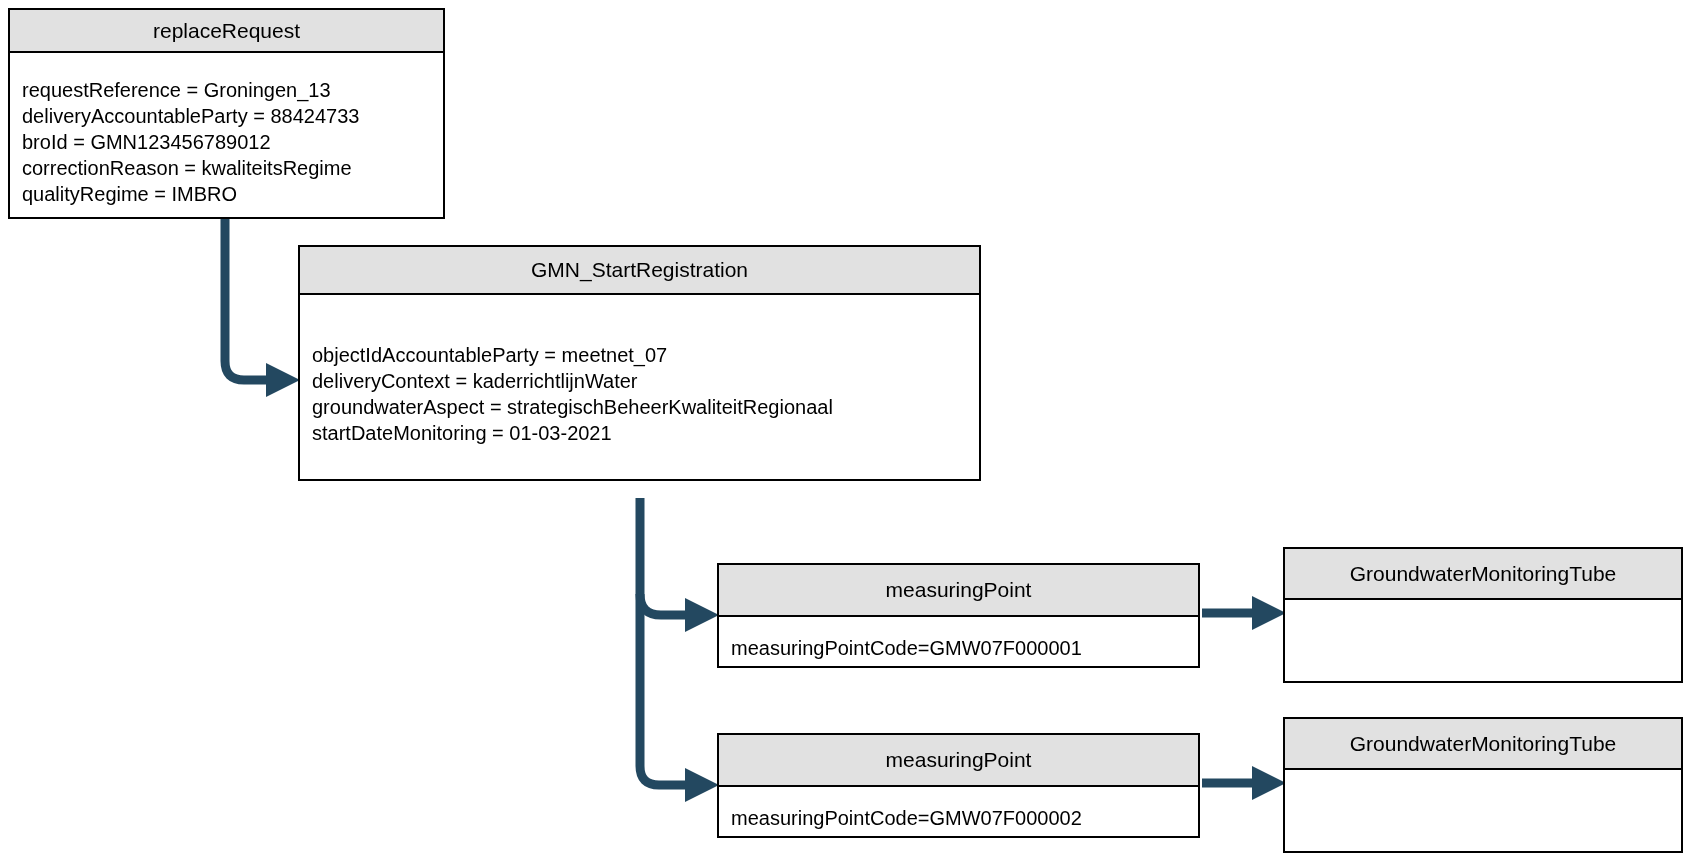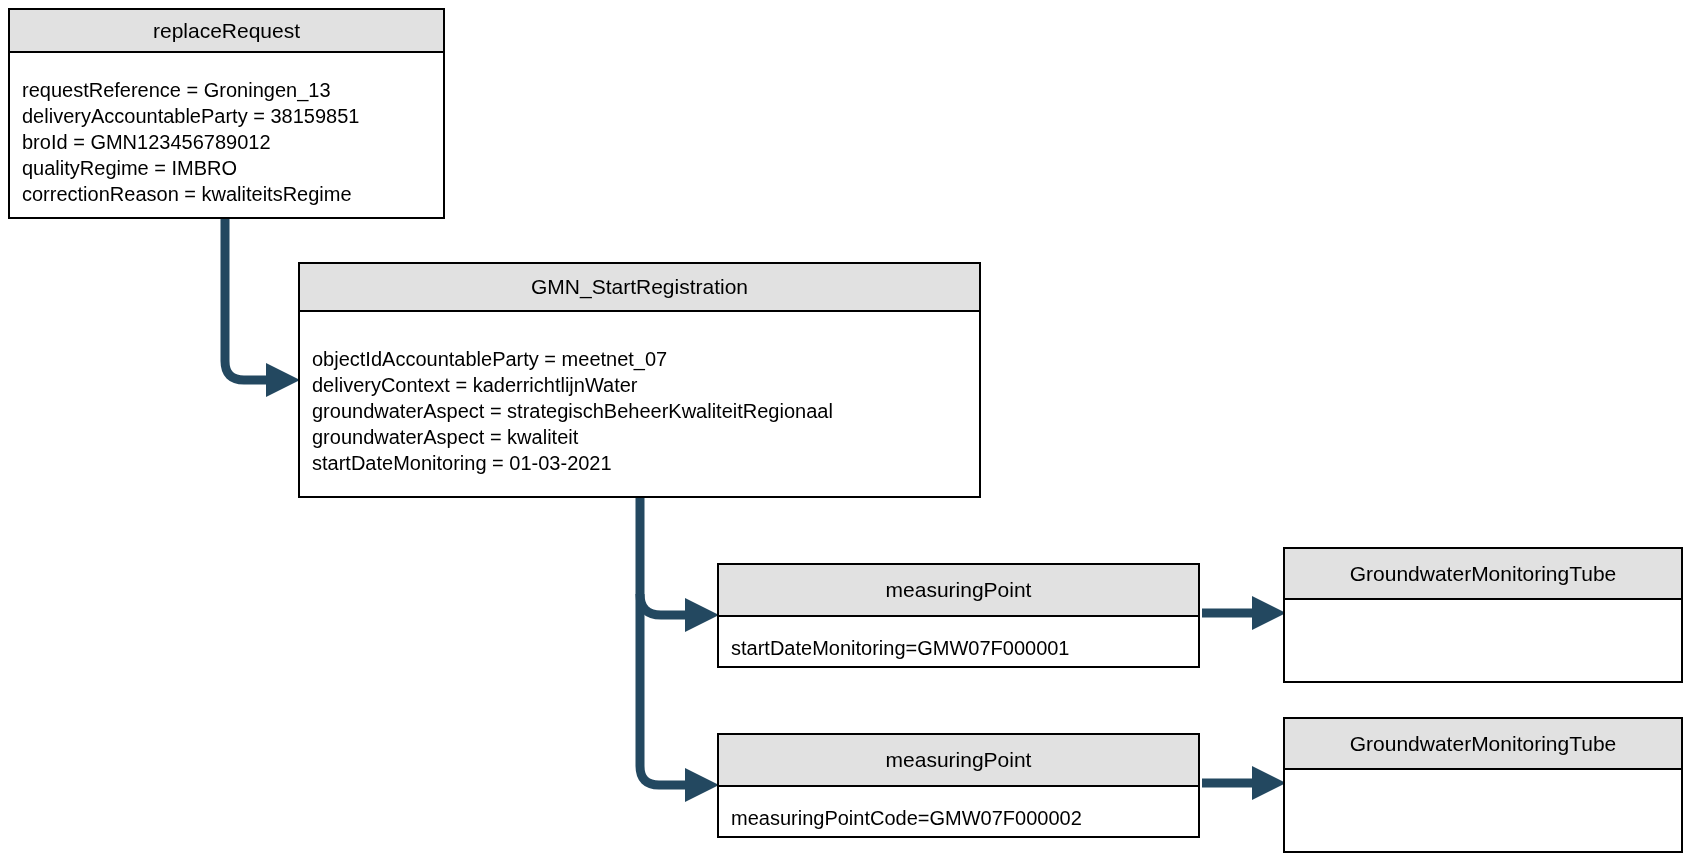--- a/index.html
+++ b/index.html
@@ -94,42 +94,41 @@
     <g>
       <path class="connector-line" d="M 1202 783 L 1254 783"></path>
       <polygon class="connector-head" points="1286,783 1252,766 1252,800"></polygon>
     </g>
   </svg>
 
   <div class="node" style="left:8px; top:8px; width:437px; height:211px;">
     <div class="node-header" style="height:43px;">replaceRequest</div>
     <div class="node-body">
       <div>requestReference = Groningen_13</div>
-      <div>deliveryAccountableParty = 38159851</div>
+      <div>deliveryAccountableParty = 88424733</div>
       <div>broId = GMN123456789012</div>
+      <div>correctionReason = kwaliteitsRegime</div>
       <div>qualityRegime = IMBRO</div>
-      <div>correctionReason = kwaliteitsRegime</div>
     </div>
   </div>
 
-  <div class="node" style="left:298px; top:262px; width:683px; height:236px;">
+  <div class="node" style="left:298px; top:245px; width:683px; height:236px;">
     <div class="node-header" style="height:48px;">GMN_StartRegistration</div>
     <div class="node-body">
       <div>objectIdAccountableParty = meetnet_07</div>
       <div>deliveryContext = kaderrichtlijnWater</div>
       <div>groundwaterAspect = strategischBeheerKwaliteitRegionaal</div>
-      <div>groundwaterAspect = kwaliteit</div>
       <div>startDateMonitoring = 01-03-2021</div>
     </div>
   </div>
 
   <div class="node" style="left:717px; top:563px; width:483px; height:105px;">
     <div class="node-header" style="height:52px;">measuringPoint</div>
     <div class="node-body">
-      <div>startDateMonitoring=GMW07F000001</div>
+      <div>measuringPointCode=GMW07F000001</div>
     </div>
   </div>
 
   <div class="node" style="left:1283px; top:547px; width:400px; height:136px;">
     <div class="node-header" style="height:51px;">GroundwaterMonitoringTube</div>
   </div>
 
   <div class="node" style="left:717px; top:733px; width:483px; height:105px;">
     <div class="node-header" style="height:52px;">measuringPoint</div>
     <div class="node-body">

